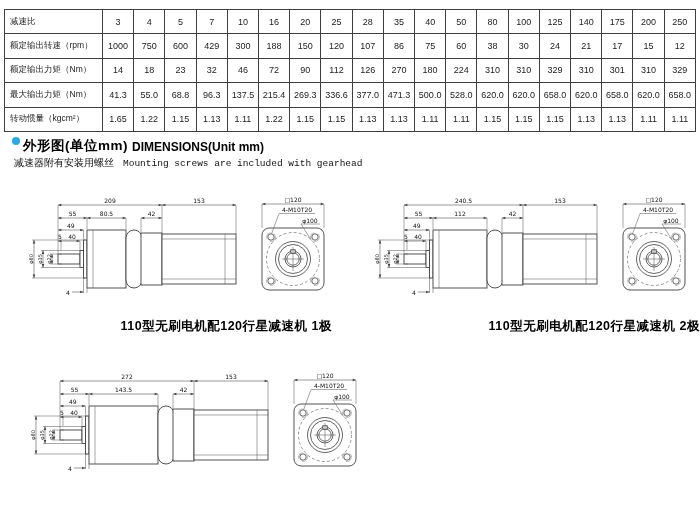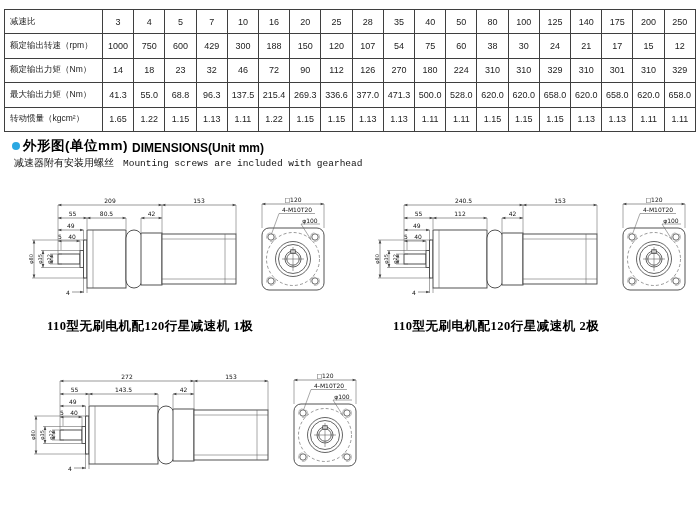--- a/index.html
+++ b/index.html
@@ -5,31 +5,31 @@
   html,body{margin:0;padding:0;}
   body{width:700px;height:516px;background:#ffffff;position:relative;overflow:hidden;
        font-family:"Liberation Sans",sans-serif;color:#1a1a1a;}
   
   .spec{position:absolute;left:4px;top:9px;width:692px;height:123px;
         border-collapse:collapse;table-layout:fixed;}
   .spec td{border:1px solid #3f3f3f;text-align:center;font-size:9px;color:#222;
            padding:0;overflow:hidden;white-space:nowrap;}
   .spec td.rl{text-align:left;padding-left:5px;font-size:8.5px;width:92px;}
   
-  .sec-head{position:absolute;left:12px;top:137px;display:flex;align-items:center;}
+  .sec-head{position:absolute;left:12px;top:137px;display:flex;align-items:flex-start;}
   .bullet{width:8px;height:8px;border-radius:50%;display:inline-block;margin-right:3px;}
   .t-cn{font-size:13.5px;font-weight:bold;color:#000;letter-spacing:.5px;}
   .t-en{font-size:12px;font-weight:bold;color:#000;margin-left:4px;padding-top:3px;}
   .sec-note{position:absolute;left:14px;top:156px;font-size:10px;color:#111;font-family:Liberation Mono, monospace;}
   .sec-note .n-en{font-size:9.5px;margin-left:3px;}
   
   .draw{position:absolute;}
   .draw svg{display:block;}
-  .cap{text-align:left;padding-left:35px;margin-top:-4px;font-size:12.5px;font-weight:600;
-       color:#000;font-family:Liberation Serif, serif;letter-spacing:.5px;white-space:nowrap;}
+  .cap{text-align:right;padding-left:35px;margin-top:-4px;font-size:12.5px;font-weight:600;
+       color:#000;font-family:Liberation Sans, sans-serif;letter-spacing:.5px;white-space:nowrap;}
   
   .body{fill:#fff;stroke:#3f3f3f;stroke-width:.9;}
   .thin{stroke:#606060;stroke-width:.55;fill:none;}
   .thin2{fill:none;stroke:#3f3f3f;stroke-width:.8;}
   .thread{fill:none;stroke:#8a8a8a;stroke-width:.55;stroke-dasharray:8 4;}
   .dash{fill:none;stroke:#555;stroke-width:.6;stroke-dasharray:3 2.2;}
   .cline{stroke:#444;stroke-width:.5;fill:none;}
   .dim{stroke:#555;stroke-width:.6;fill:none;}
   .arr{fill:#444;}
   text.dt{font:6px "DejaVu Sans",sans-serif;fill:#111;}
@@ -66,21 +66,21 @@
         <td class="rl">额定输出转速（rpm）</td>
         <td>1000</td>
         <td>750</td>
         <td>600</td>
         <td>429</td>
         <td>300</td>
         <td>188</td>
         <td>150</td>
         <td>120</td>
         <td>107</td>
-        <td>54</td>
+        <td>86</td>
         <td>75</td>
         <td>60</td>
         <td>38</td>
         <td>30</td>
         <td>24</td>
         <td>21</td>
         <td>17</td>
         <td>15</td>
         <td>12</td>
       </tr>

